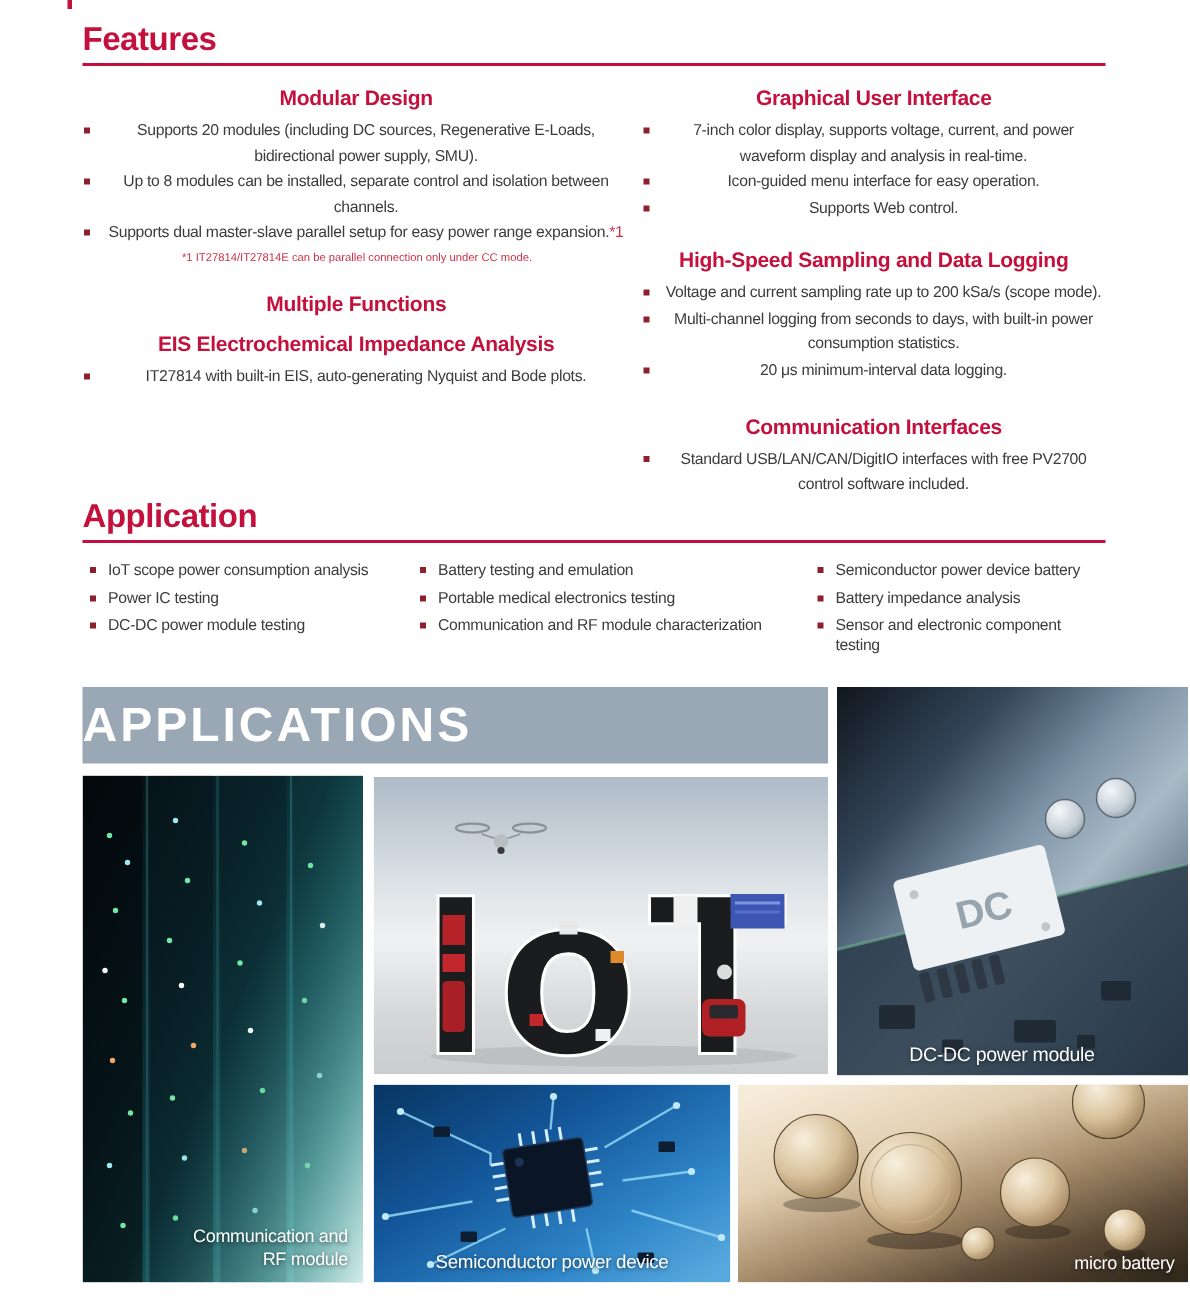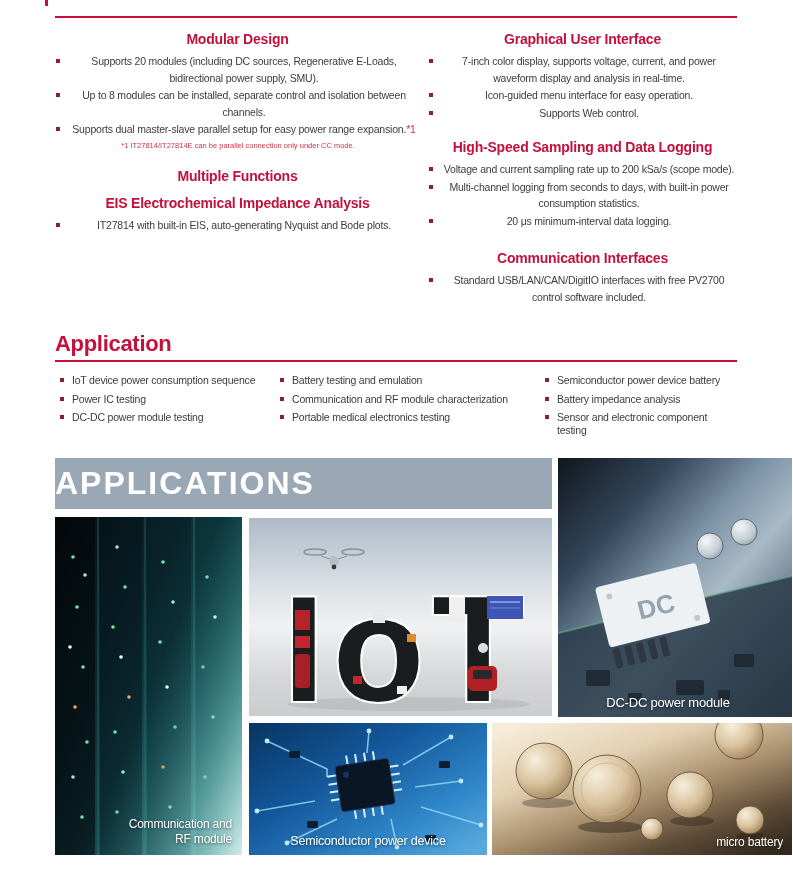--- a/index.html
+++ b/index.html
@@ -56,20 +56,21 @@
   .cap-semi{left:0;right:0;bottom:5px;text-align:center;font-size:12.5px;}
   .cap-batt{right:9px;bottom:5px;}
 </style>
 </head>
 <body>
 
 <div class="page">
   <div class="edge-mark"></div>
 
   <section class="sec features">
+    <h1 class="sec-title">Features</h1>
     <div class="sec-rule"></div>
     <div class="cols">
 
       <div class="col-left">
         <div class="fsec first">
           <h2 class="fhead">Modular Design</h2>
           <ul class="fl">
             <li class="fi"><span>Supports 20 modules (including DC sources, Regenerative E-Loads, bidirectional power supply, SMU).</span></li>
             <li class="fi"><span>Up to 8 modules can be installed, separate control and isolation between channels.</span></li>
             <li class="fi"><span>Supports dual master-slave parallel setup for easy power range expansion.</span><span class="fn-mark">*1</span></li>
@@ -117,28 +118,28 @@
       </div>
 
     </div>
   </section>
 
   <section class="sec application">
     <h1 class="sec-title">Application</h1>
     <div class="sec-rule"></div>
     <div class="app-cols">
       <ul class="app-col c1">
-        <li class="ai">IoT device power consumption sequence</li>
+        <li class="ai">IoT scope power consumption analysis</li>
         <li class="ai">Power IC testing</li>
         <li class="ai">DC-DC power module testing</li>
       </ul>
       <ul class="app-col c2">
         <li class="ai">Battery testing and emulation</li>
+        <li class="ai">Portable medical electronics testing</li>
         <li class="ai">Communication and RF module characterization</li>
-        <li class="ai">Portable medical electronics testing</li>
       </ul>
       <ul class="app-col c3">
         <li class="ai">Semiconductor power device battery</li>
         <li class="ai">Battery impedance analysis</li>
         <li class="ai">Sensor and electronic component testing</li>
       </ul>
     </div>
   </section>
 
   <div class="gallery">

